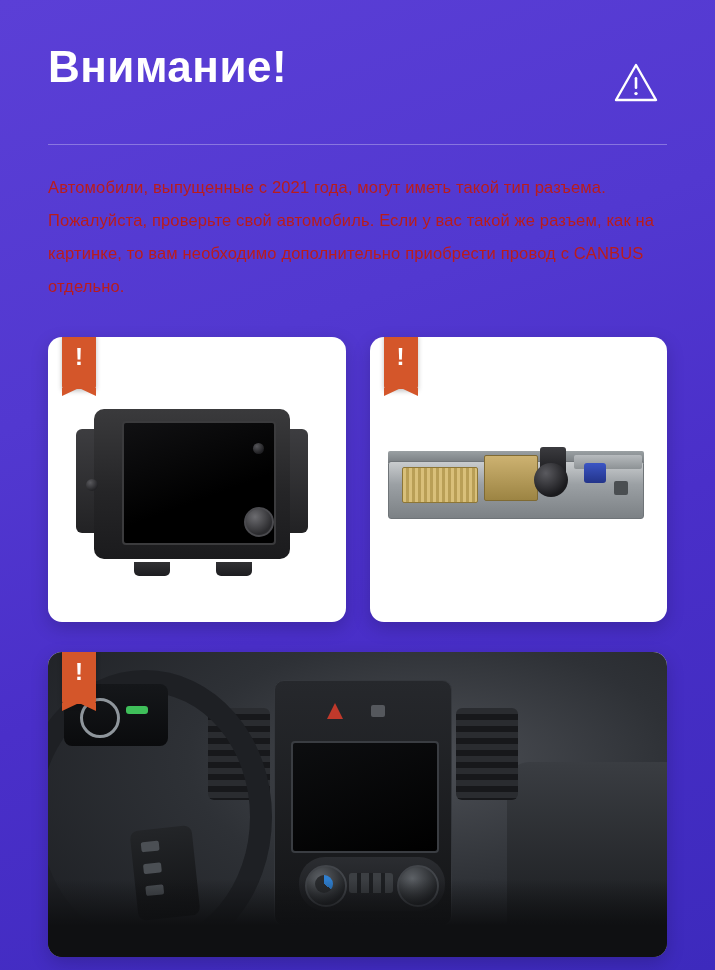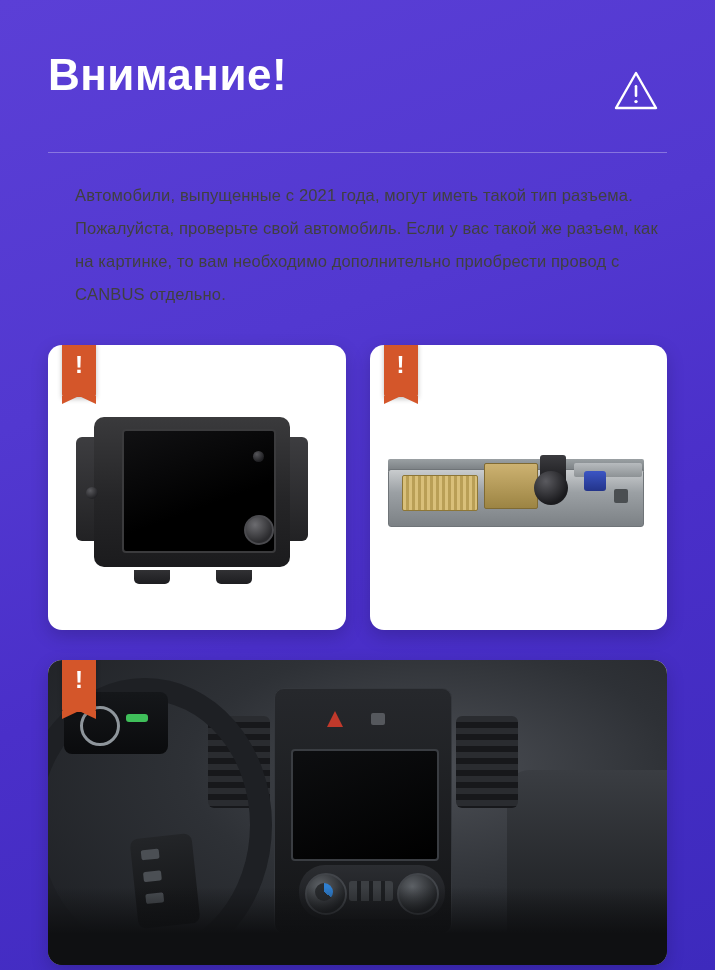--- a/index.html
+++ b/index.html
@@ -10,21 +10,21 @@
     width: 715px;
     height: 970px;
     background: linear-gradient(160deg, #5b3fd6 0%, #5238d0 35%, #4a2fc9 60%, #3d2abd 100%);
     font-family: "Liberation Sans", sans-serif;
     overflow: hidden;
     position: relative;
   }
   .page {
     position: absolute;
     inset: 0;
-    padding: 12px 48px;
+    padding: 4px 48px;
     box-sizing: border-box;
   }
   
   .header {
     display: flex;
     align-items: flex-start;
     justify-content: space-between;
     padding-top: 40px;
   }
   .title {
@@ -39,27 +39,26 @@
     margin-top: 16px;
     margin-right: 8px;
   }
   .divider {
     height: 1px;
     background: rgba(255,255,255,0.30);
     margin: 34px 0 0 0;
   }
   
   .body-text {
-    color: #404040;
+    color: #b91c1c;
     font-size: 16.5px;
     line-height: 2.0;
     margin-top: 26px;
     letter-spacing: 0.15px;
     max-width: 620px;
-    margin-left: 27px;
   }
   
   .cards-row {
     display: flex;
     gap: 24px;
     margin-top: 34px;
   }
   .card {
     position: relative;
     background: #ffffff;

